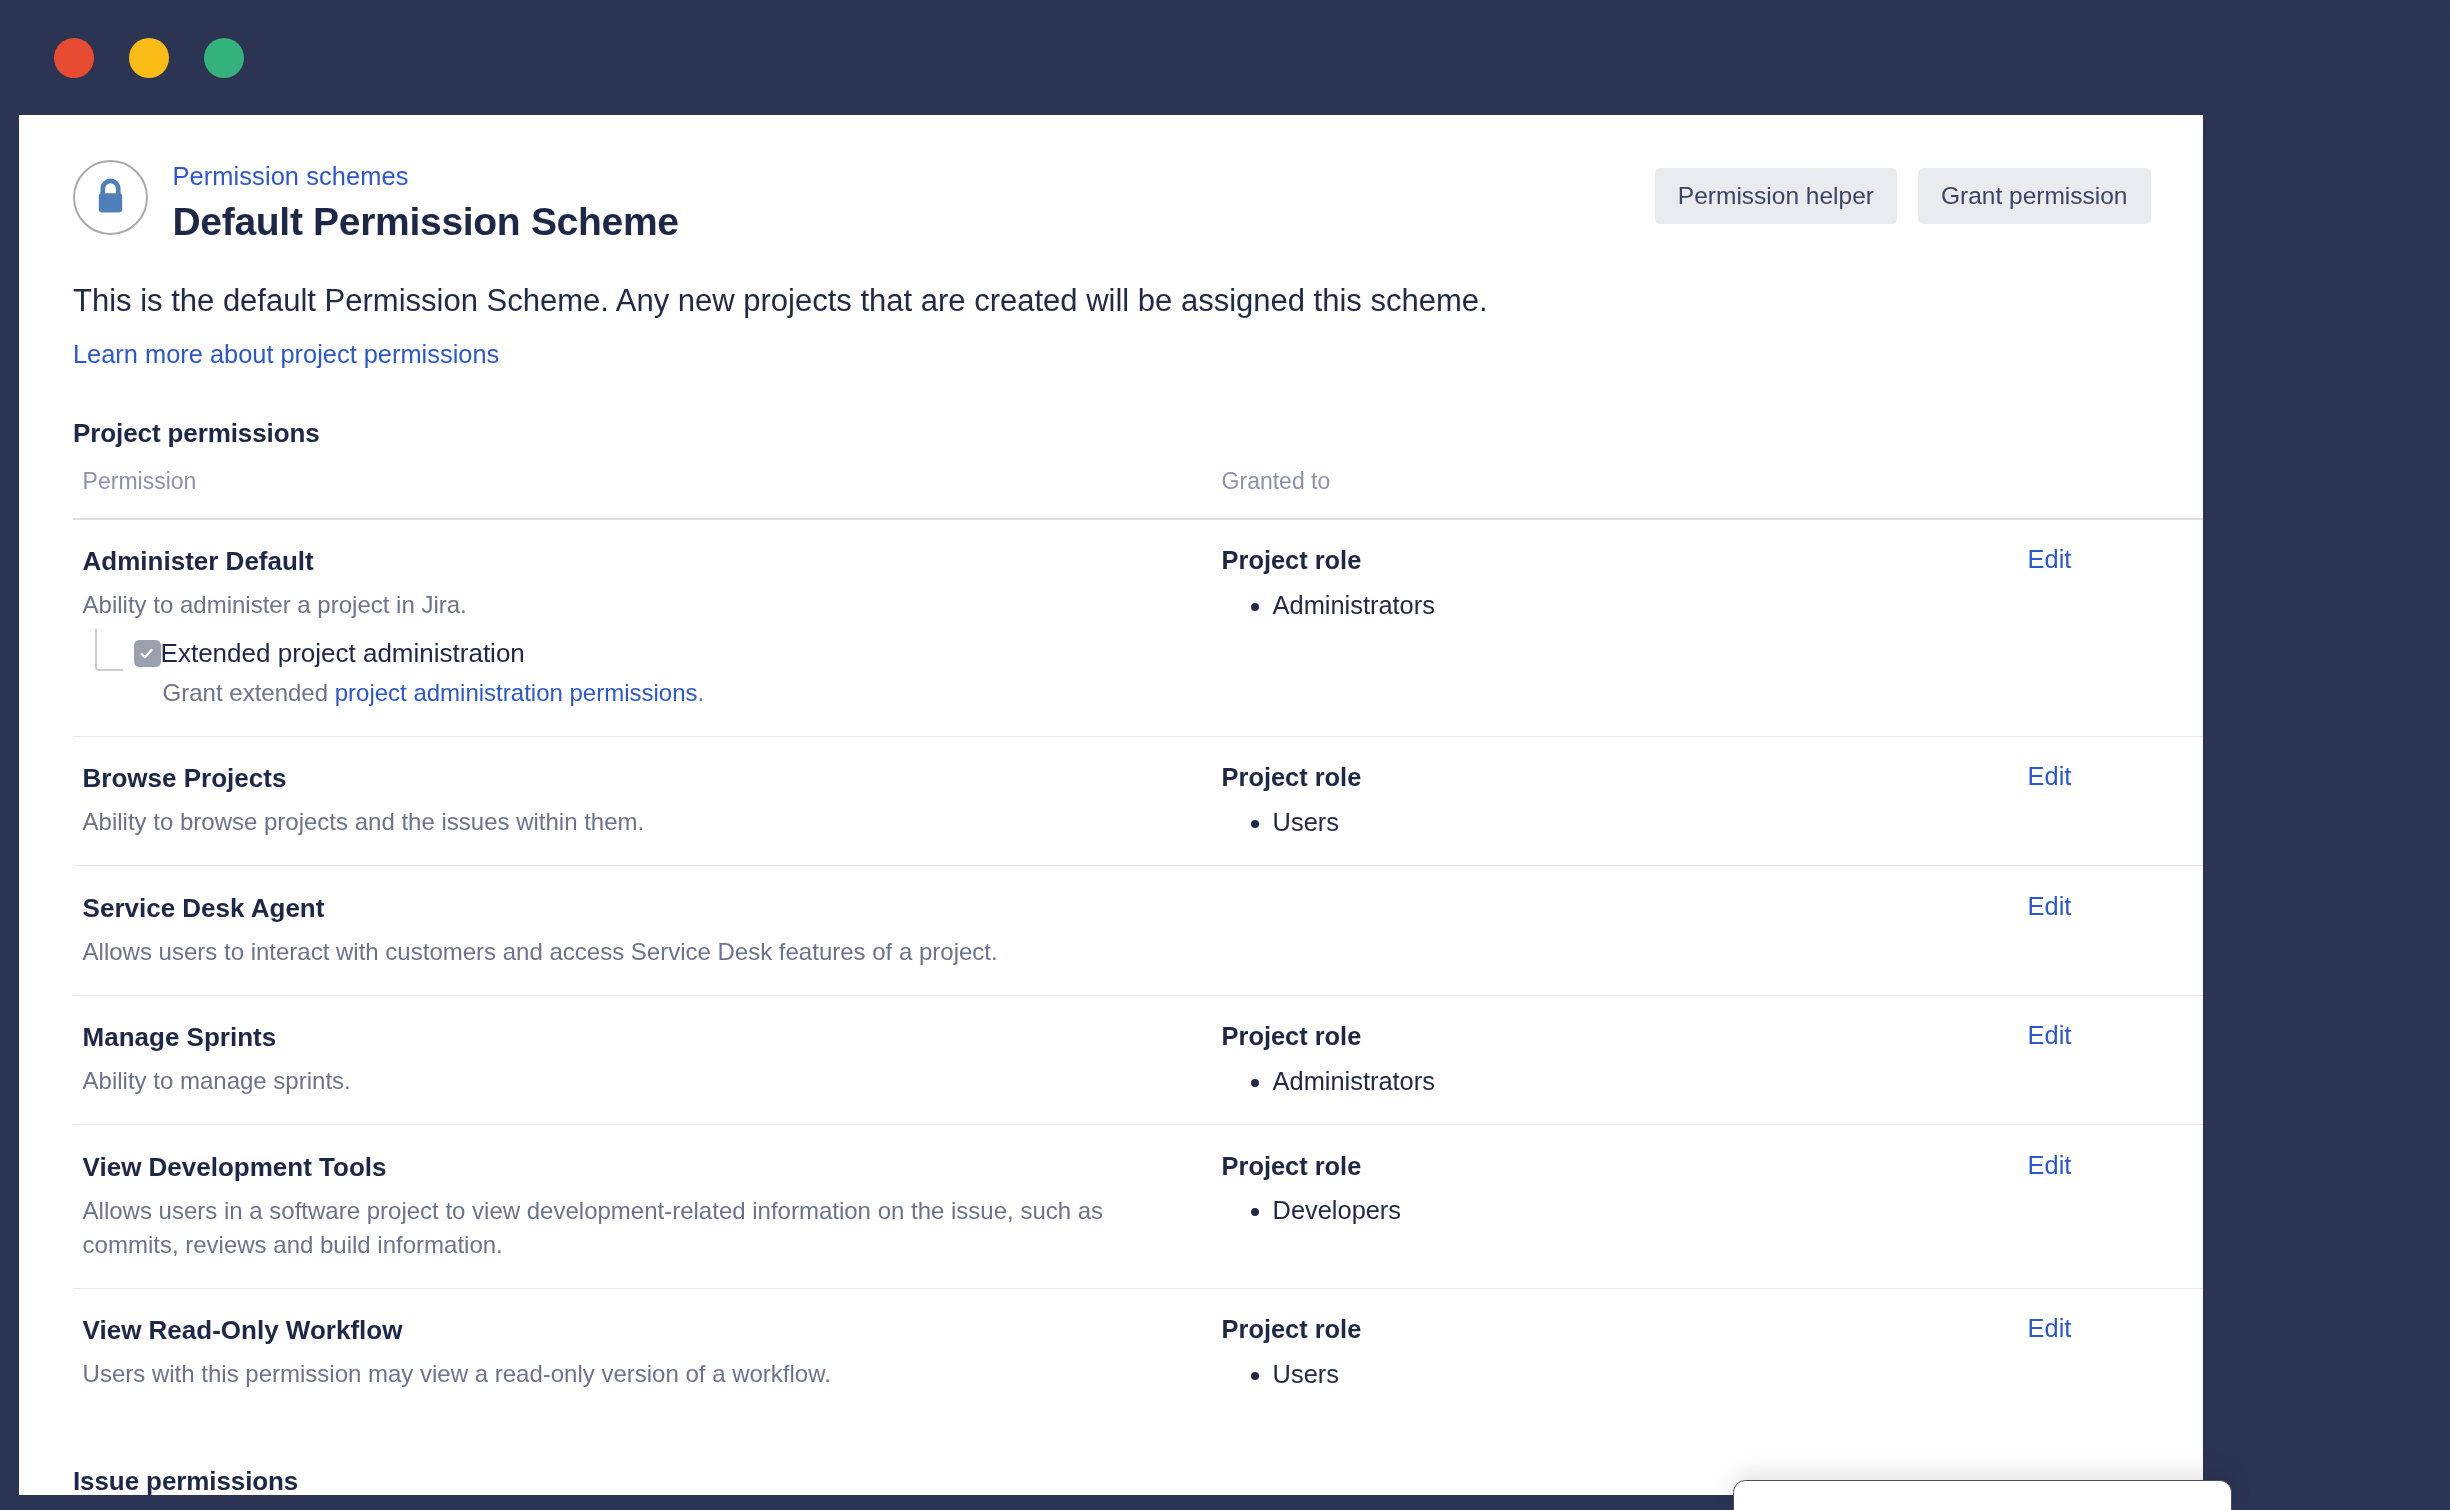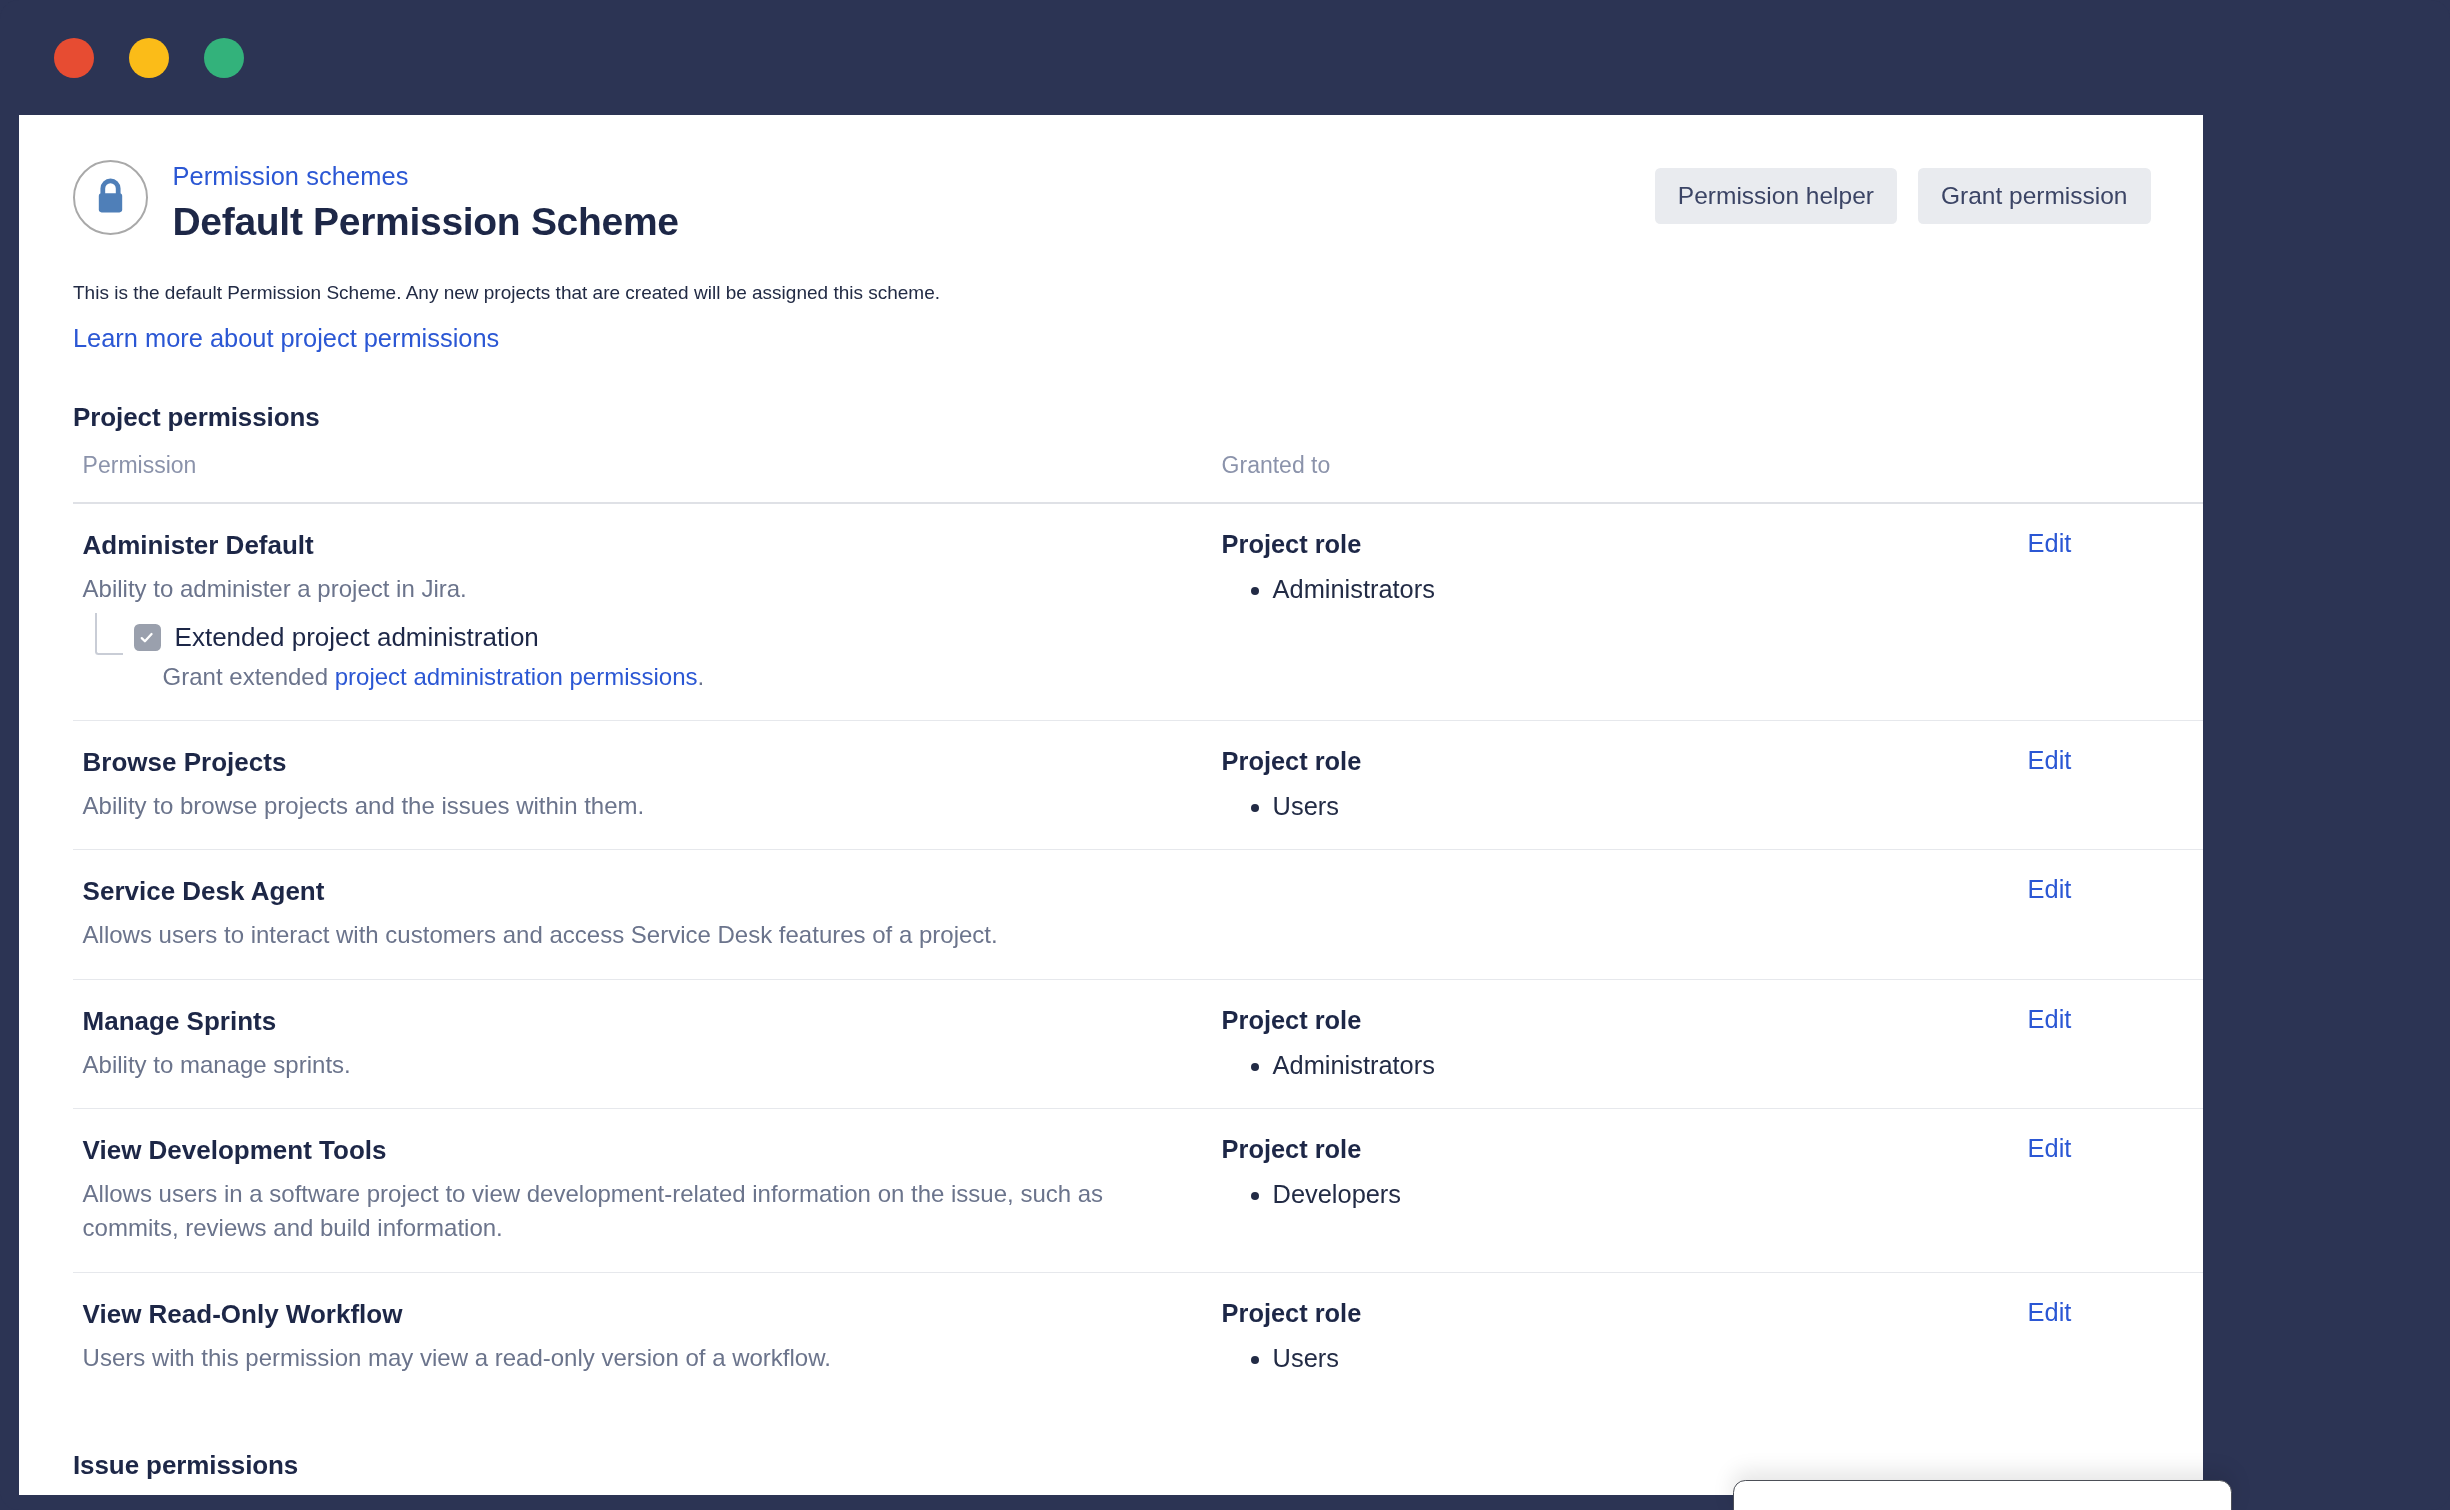--- a/index.html
+++ b/index.html
@@ -118,21 +118,21 @@
     font-family: "Liberation Sans", sans-serif;
     padding: 14px 23px;
     cursor: pointer;
     white-space: nowrap;
   }
 
   
   .intro {
     margin-top: 32px;
     padding-left: 19px;
-    font-size: 19px;
+    font-size: 31px;
     color: #222b45;
     line-height: 1.35;
   }
 
   .intro-link {
     display: inline-block;
     margin-top: 18.4px;
     font-size: 25.4px;
     color: #2b57d4;
     cursor: pointer;
@@ -240,21 +240,20 @@
     width: 28px;
     height: 42px;
     border-left: 2.6px solid #c9cdd6;
     border-bottom: 2.6px solid #c9cdd6;
     border-bottom-left-radius: 3.5px;
   }
 
   .cb-row {
     display: flex;
     align-items: center;
-    gap: 14px;
   }
 
   .checkbox {
     width: 27px;
     height: 27px;
     border-radius: 5.3px;
     background: #9aa0ad;
     flex: 0 0 auto;
     display: flex;
     align-items: center;

